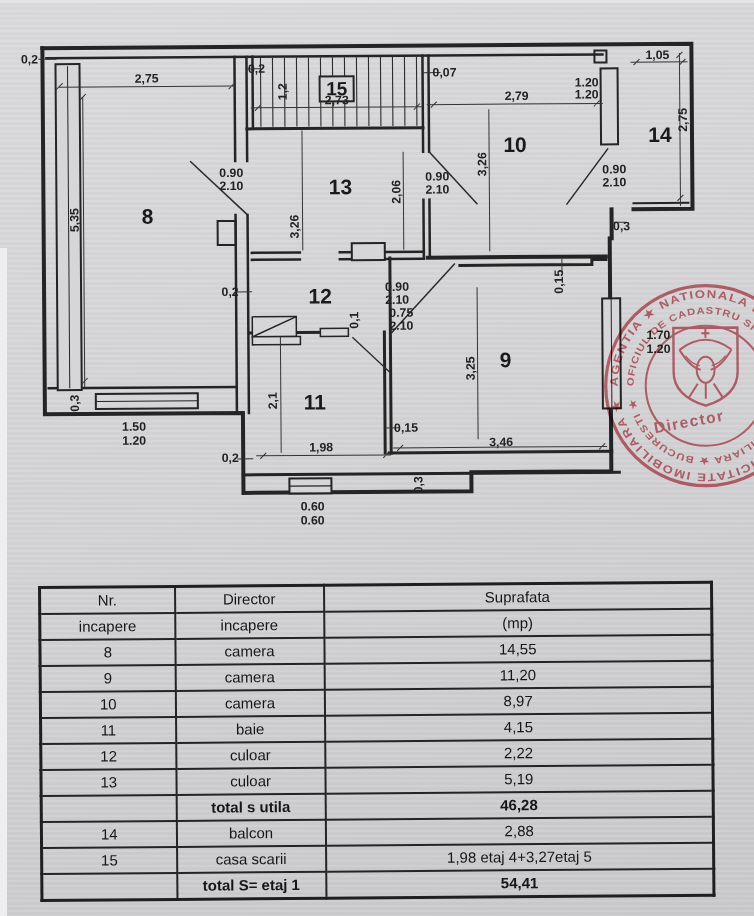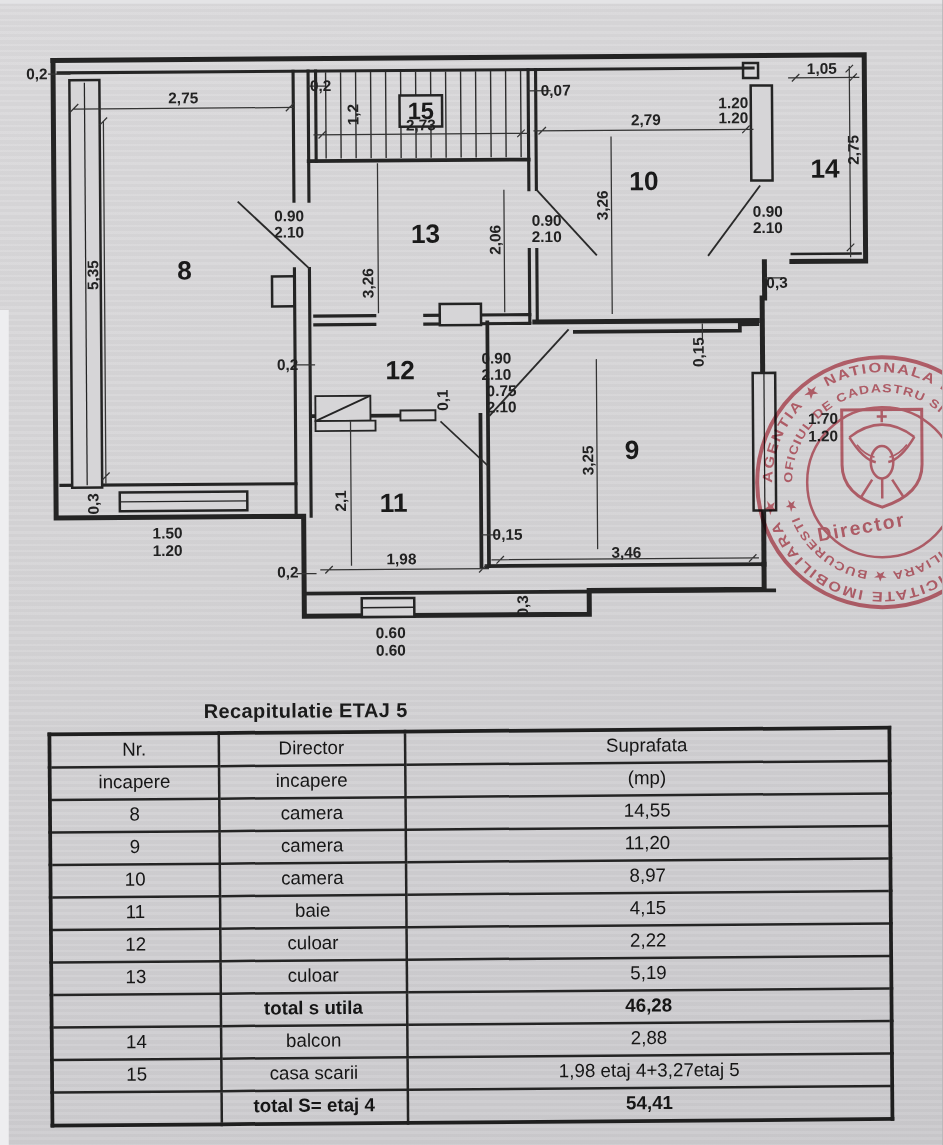--- a/index.html
+++ b/index.html
@@ -181,21 +181,20 @@
           <path d="M679,352 Q705,332 731,352 M679,352 Q690,370 700,372 M731,352 Q720,370 710,372"></path>
           <ellipse cx="705" cy="372" rx="9" ry="13"></ellipse>
           <path d="M697,386 l-9,14 M713,386 l9,14 M705,385 v16"></path>
           <path d="M685,358 q6,8 14,10 M725,358 q-6,8 -14,10" stroke-width="1.4"></path>
         </g>
         <text class="director" fill="#c8505e" x="689" y="429" text-anchor="middle" transform="rotate(-10 689 429)">Director</text>
       </g>
     </g>
   </svg>
 
-  <div class="table-title">Recapitulatie ETAJ 5</div>
 
   <table class="recap">
     <colgroup>
         <col style="width:135px">
         <col style="width:149px">
         <col style="width:388px">
       </colgroup>
     <tbody id="recap-body">
       <tr>
         <td>Nr.</td>
@@ -247,20 +246,20 @@
           <td>balcon</td>
           <td>2,88</td>
         </tr>
         <tr>
           <td>15</td>
           <td>casa scarii</td>
           <td>1,98 etaj 4+3,27etaj 5</td>
         </tr>
         <tr class="bold">
           <td></td>
-          <td>total S= etaj 4</td>
+          <td>total S= etaj 1</td>
           <td>54,41</td>
         </tr>
       </tbody>
   </table>
 
   <div class="edge-left"></div>
 </div>
 
 </body></html>

